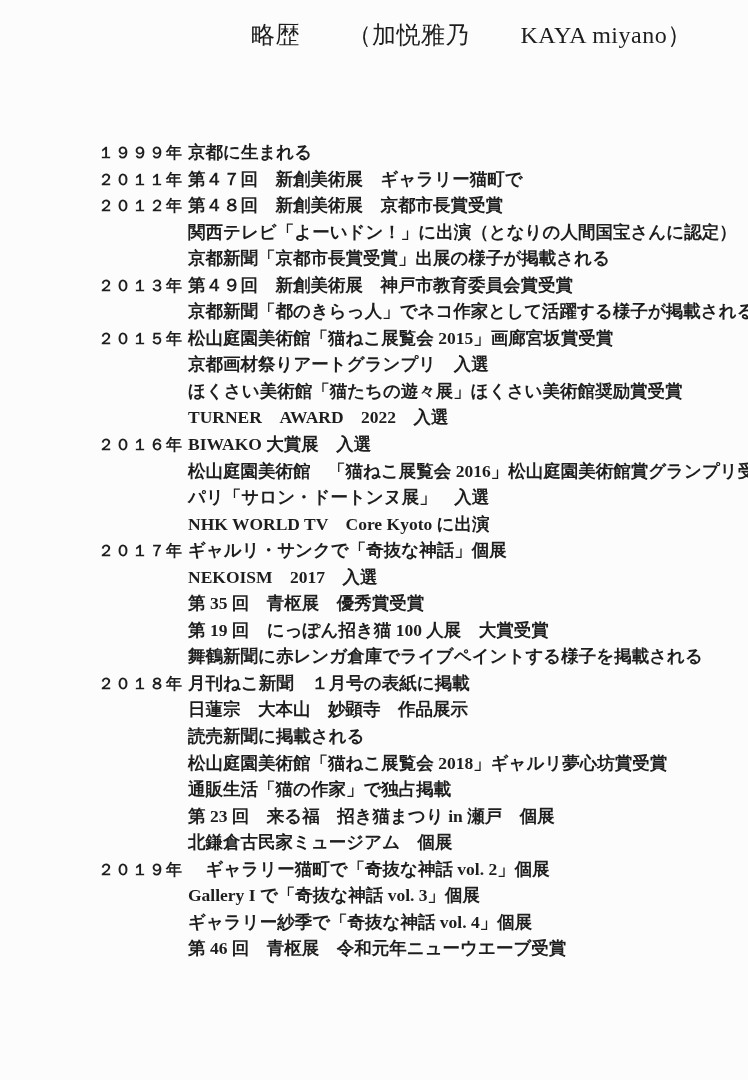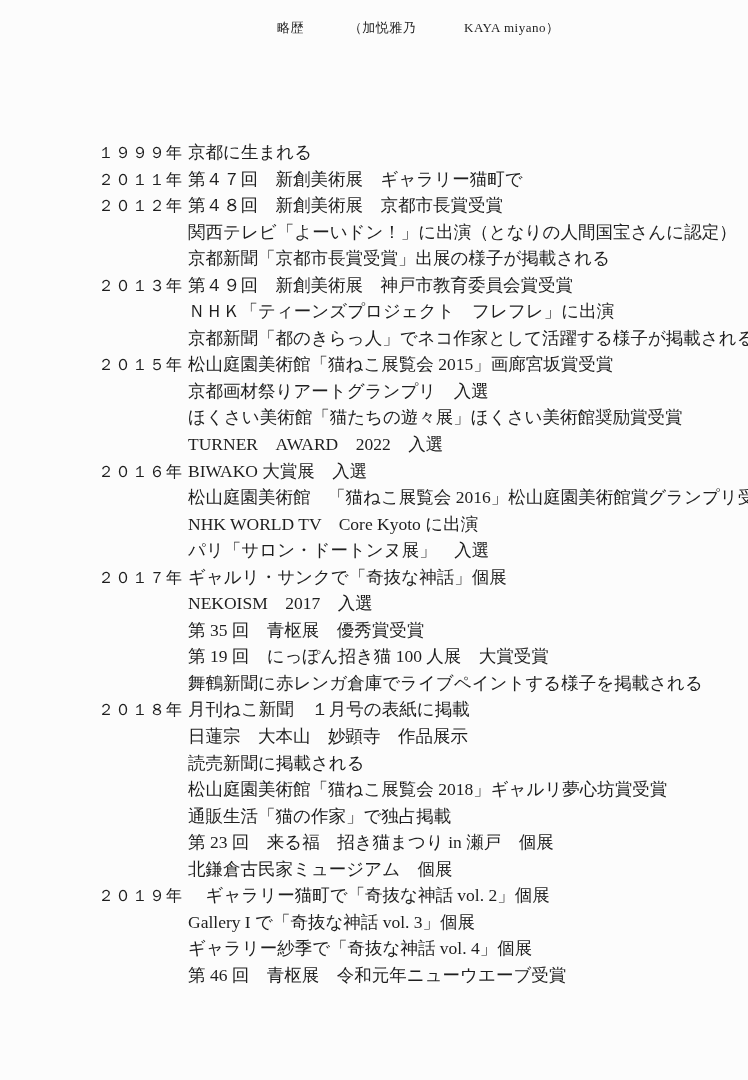--- a/index.html
+++ b/index.html
@@ -16,33 +16,34 @@
     position: relative;
     width: 748px;
     height: 1080px;
     background: #fcfcfc;
     color: #1e1e1e;
     font-family: "Liberation Serif", "DejaVu Serif", serif;
   }
   .title {
     position: absolute;
     top: 19px;
-    left: 277px;
-    font-size: 13px;
+    left: 251px;
+    font-size: 24px;
     white-space: nowrap;
     letter-spacing: 0.5px;
   }
   .title span { display: inline-block; }
   .title .t-label { margin-right: 41px; }
   .title .t-jp   { margin-right: 44px; }
   .entries {
     position: absolute;
     top: 139px;
     left: 98px;
     right: 2px;
+    font-weight: bold;
   }
   .entry {
     display: flex;
     align-items: baseline;
     height: 26.55px;
     line-height: 26.55px;
     font-size: 17.5px;
     white-space: nowrap;
   }
   .entry .year {
@@ -89,24 +90,20 @@
   <div class="entry">
     <span class="year"></span>
     <span class="text">京都新聞「京都市長賞受賞」出展の様子が掲載される</span>
   </div>
 
   <div class="entry">
     <span class="year">２０１３年</span>
     <span class="text">第４９回　新創美術展　神戸市教育委員会賞受賞</span>
   </div>
 
-  <div class="entry">
-    <span class="year"></span>
-    <span class="text">ＮＨＫ「ティーンズプロジェクト　フレフレ」に出演</span>
-  </div>
 
   <div class="entry">
     <span class="year"></span>
     <span class="text">京都新聞「都のきらっ人」でネコ作家として活躍する様子が掲載される</span>
   </div>
 
   <div class="entry">
     <span class="year">２０１５年</span>
     <span class="text">松山庭園美術館「猫ねこ展覧会 2015」画廊宮坂賞受賞</span>
   </div>
@@ -132,26 +129,26 @@
   </div>
 
   <div class="entry">
     <span class="year"></span>
     <span class="text">松山庭園美術館　「猫ねこ展覧会 2016」松山庭園美術館賞グランプリ受賞</span>
   </div>
 
 
   <div class="entry">
     <span class="year"></span>
+    <span class="text">パリ「サロン・ドートンヌ展」　入選</span>
+  </div>
+
+  <div class="entry">
+    <span class="year"></span>
     <span class="text">NHK WORLD TV　Core Kyoto に出演</span>
-  </div>
-
-  <div class="entry">
-    <span class="year"></span>
-    <span class="text">パリ「サロン・ドートンヌ展」　入選</span>
   </div>
 
   <div class="entry">
     <span class="year">２０１７年</span>
     <span class="text">ギャルリ・サンクで「奇抜な神話」個展</span>
   </div>
 
   <div class="entry">
     <span class="year"></span>
     <span class="text">NEKOISM　2017　入選</span>

